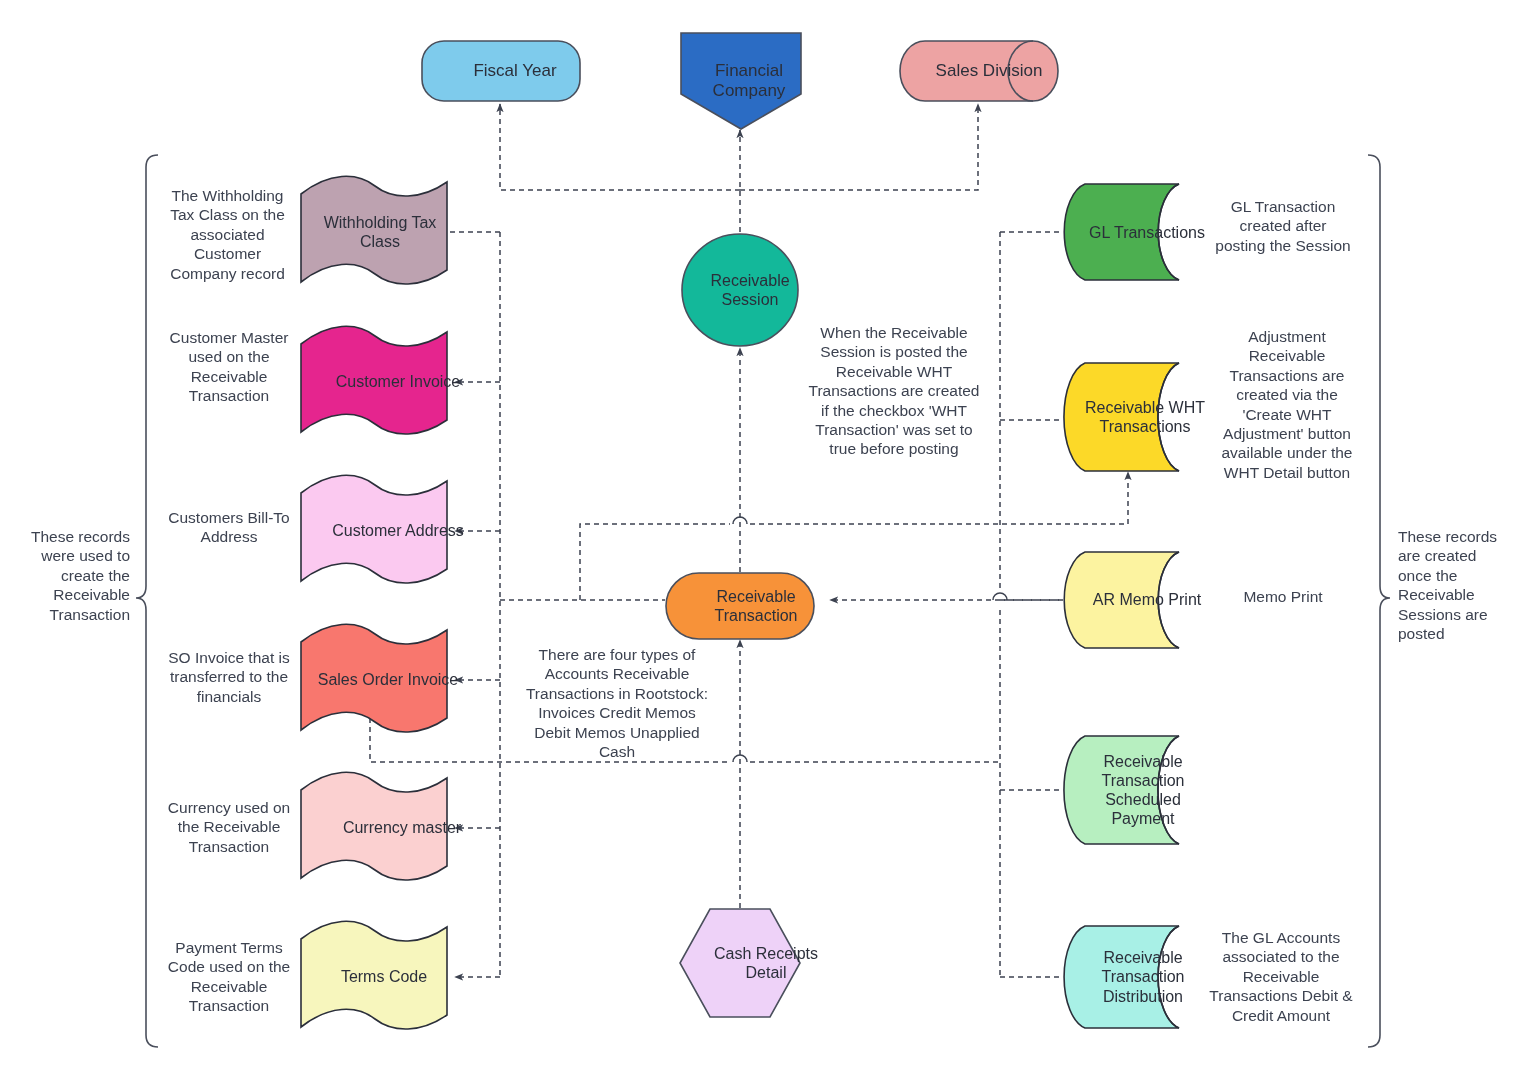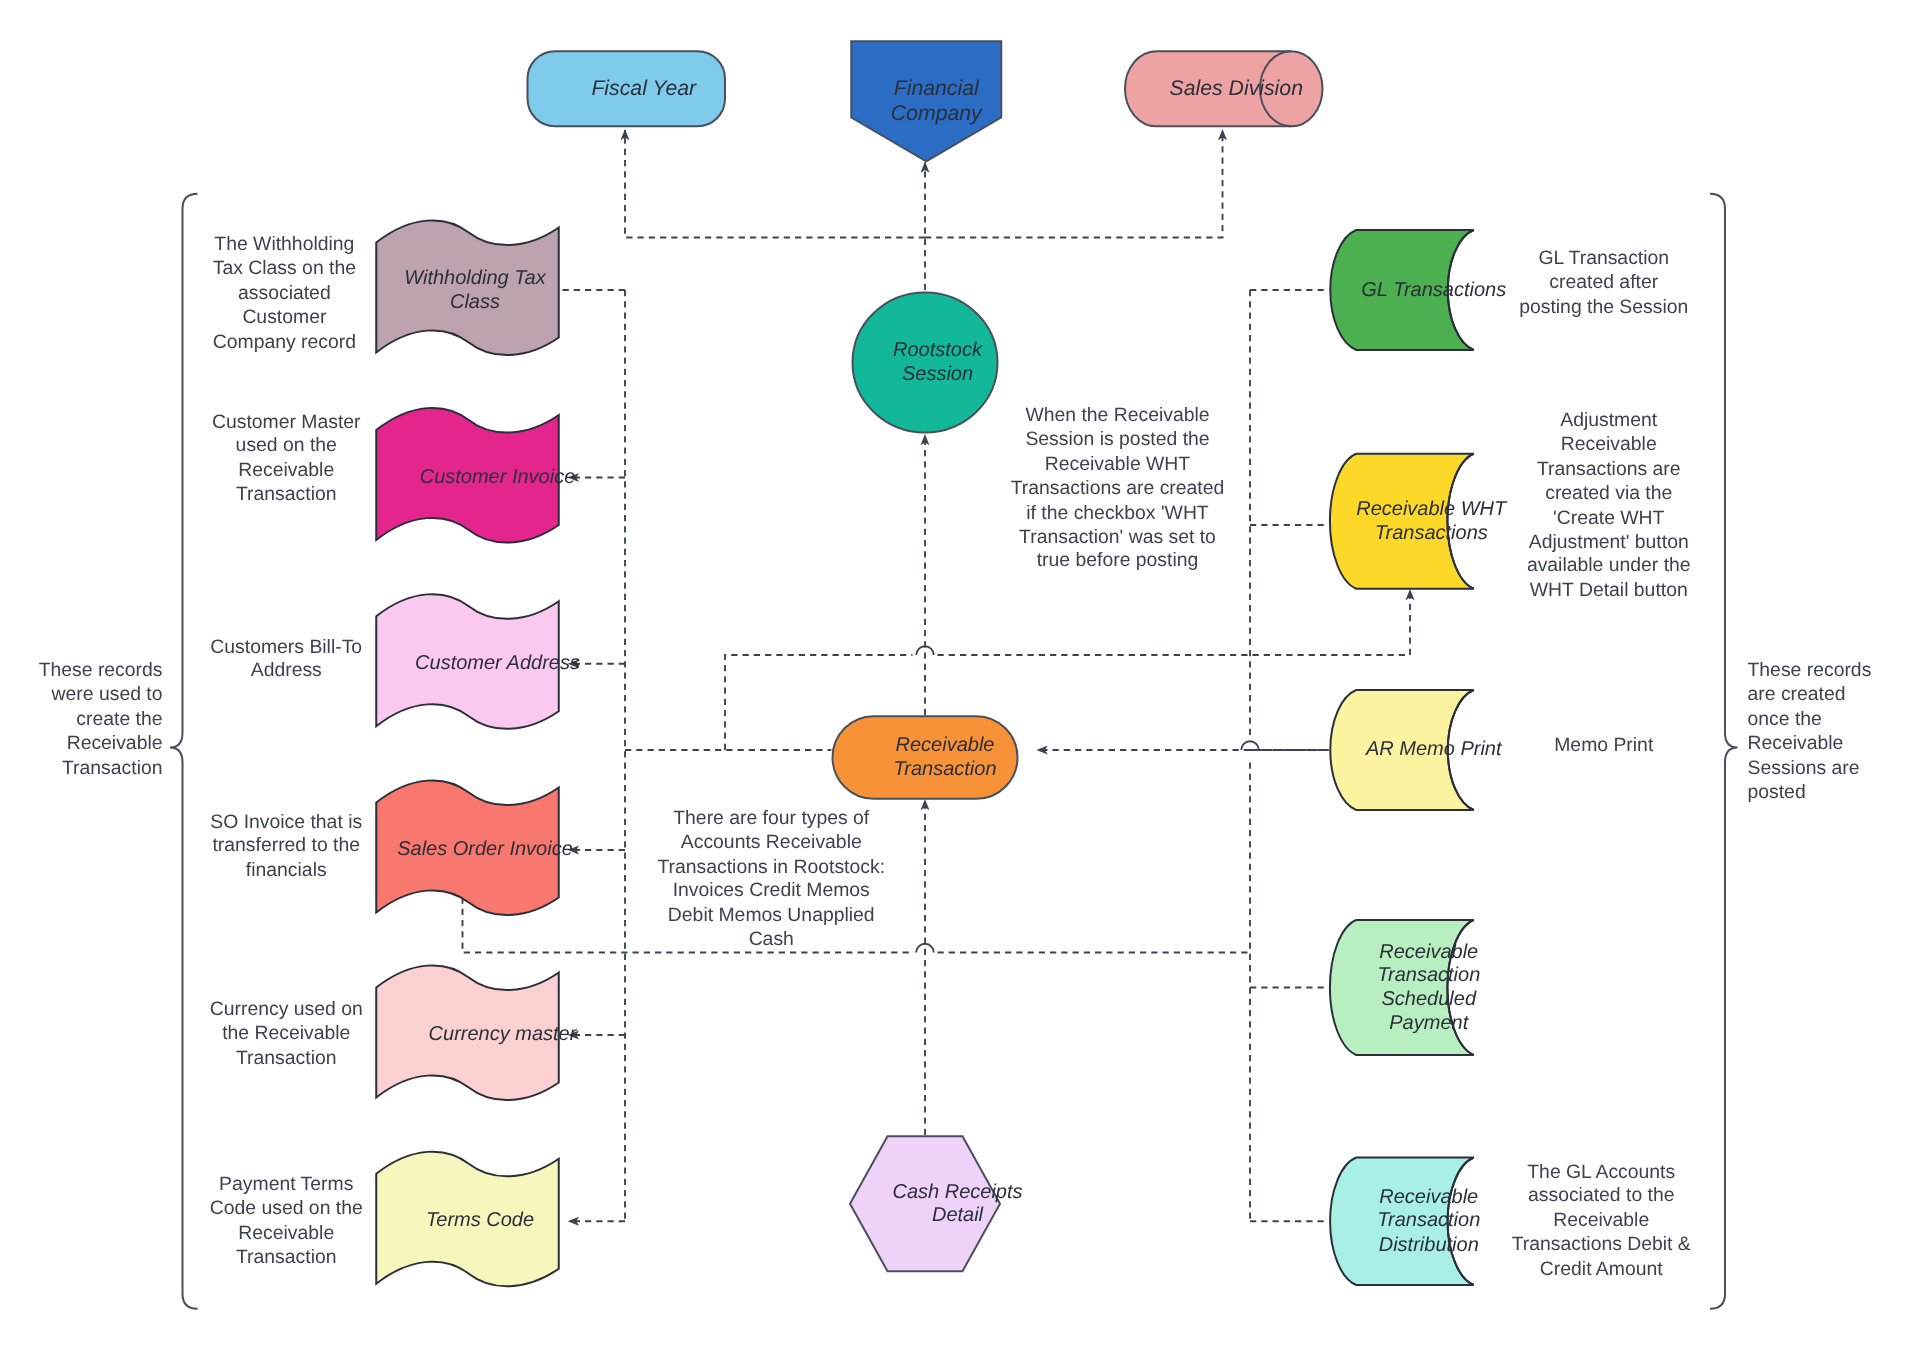--- a/index.html
+++ b/index.html
@@ -2,21 +2,21 @@
 <html><head>
 <meta charset="utf-8">
 <style>
   html,body{margin:0;padding:0;background:#ffffff;}
   body{width:1540px;height:1080px;font-family:"Liberation Sans",sans-serif;overflow:hidden;}
   #stage{position:relative;width:1540px;height:1080px;}
   svg#wires{position:absolute;left:0;top:0;width:1540px;height:1080px;}
   .note{position:absolute;color:#3c4250;text-align:center;line-height:1.25;}
   .note.rt{text-align:right;}
   .note.lt{text-align:left;}
-  .shapewrap{position:absolute;font-style:italic;}
+  .shapewrap{position:absolute;}
   .shapewrap svg{position:absolute;left:0;top:0;overflow:visible;}
   .shapelabel{position:absolute;left:0;top:0;width:100%;height:100%;display:flex;
     align-items:center;justify-content:center;text-align:center;color:#2b2f3a;
     line-height:1.2;pointer-events:none;}
 </style>
 </head>
 <body>
 
 <div id="stage">
 
@@ -101,21 +101,21 @@
     <div class="shapelabel" style="font-size:17px;padding:0 38px 0 10px;">
         <span>Sales Division</span>
       </div>
   </div>
 
   <div class="shapewrap" style="left:680px;top:232px;width:120px;height:116px;">
     <svg width="120" height="116">
         <ellipse cx="60" cy="58" rx="58" ry="56" fill="#13b89a" stroke="#4a4f5c" stroke-width="1.6"></ellipse>
       </svg>
     <div class="shapelabel" style="font-size:16px;padding:0 10px;">
-        <span>Rootstock Session</span>
+        <span>Receivable Session</span>
       </div>
   </div>
 
   <div class="shapewrap" style="left:665px;top:572px;width:150px;height:68px;">
     <svg width="150" height="68">
         <rect x="1" y="1" width="148" height="66" rx="33" ry="33" fill="#f79239" stroke="#4a4f5c" stroke-width="1.6"></rect>
       </svg>
     <div class="shapelabel" style="font-size:16px;padding:0 16px;">
         <span>Receivable Transaction</span>
       </div>

